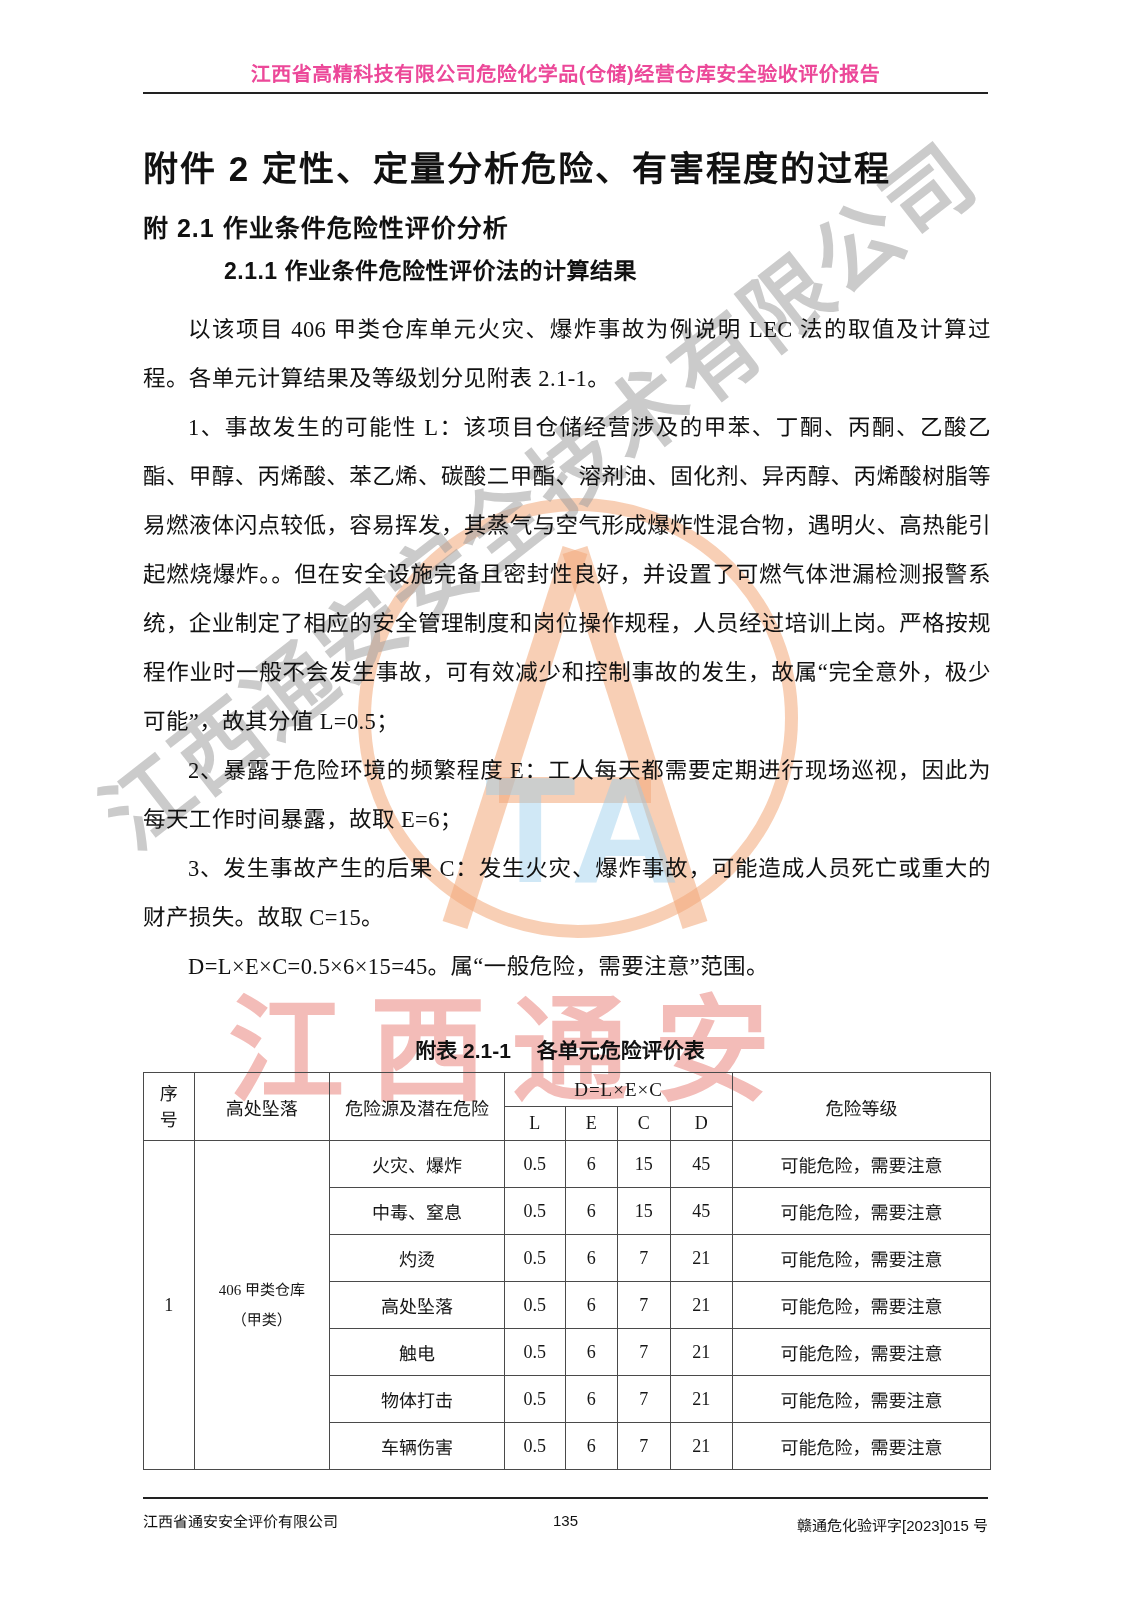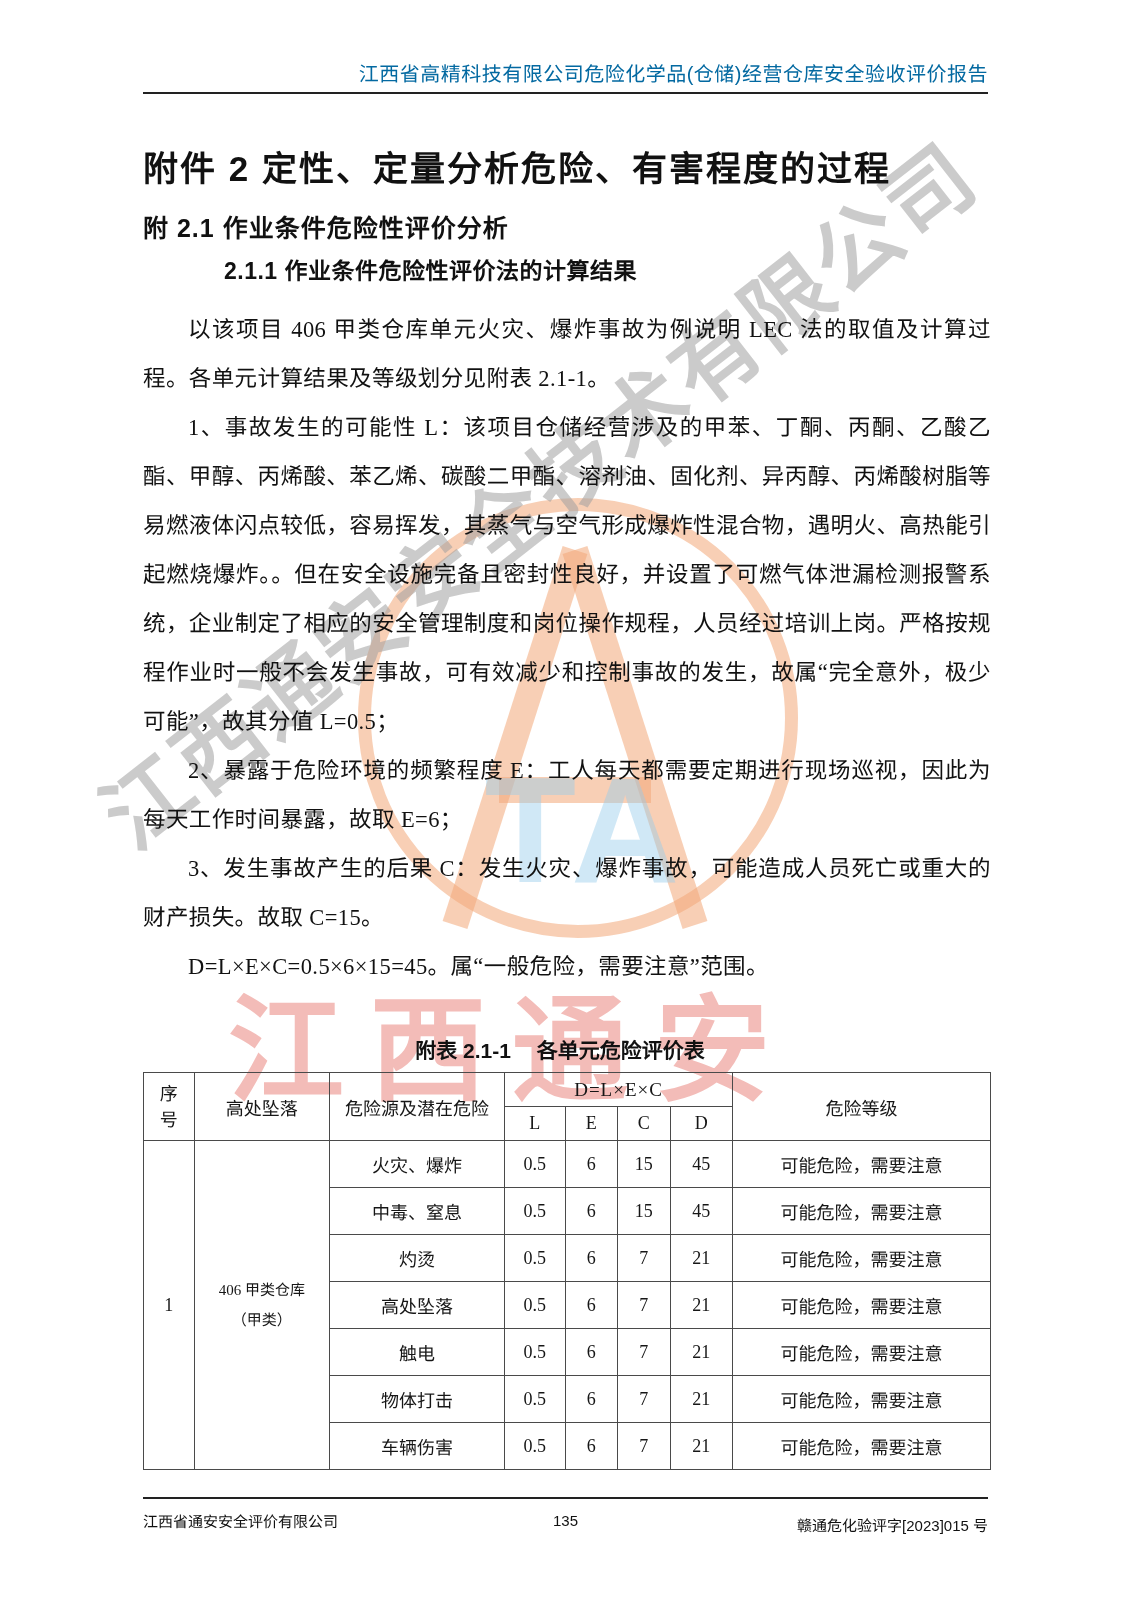--- a/index.html
+++ b/index.html
@@ -89,25 +89,26 @@
     position: relative;
     z-index: 2;
   }
 
   
   .runhead {
     position: absolute;
     left: 143px;
     top: 58px;
     width: 845px;
-    text-align: right;
+    text-align: center;
     font-size: 20px;
     font-family: "Liberation Sans", sans-serif;
     letter-spacing: 0.5px;
-    color: #0369a1;
+    color: #ec4899;
+    font-weight: bold;
   }
   .runhead-rule {
     position: absolute;
     left: 143px;
     top: 92px;
     width: 845px;
     height: 0;
     border-top: 2.5px solid #222;
   }
 

